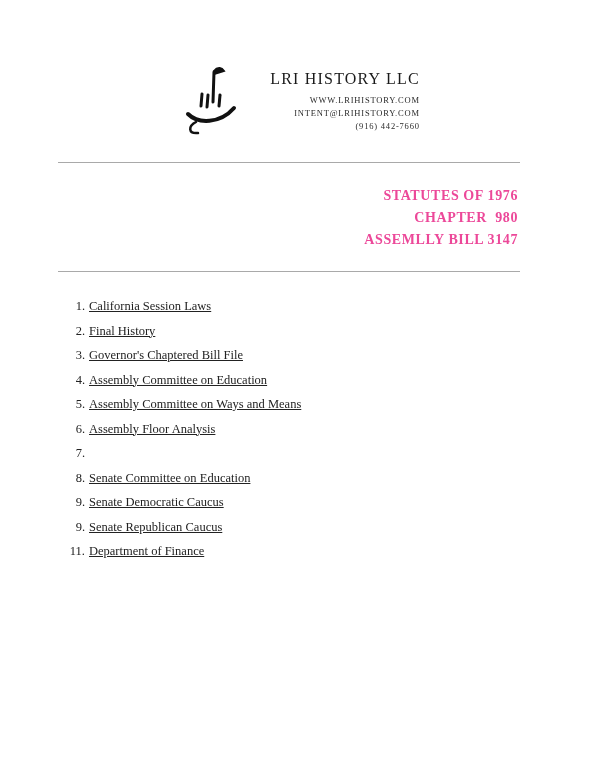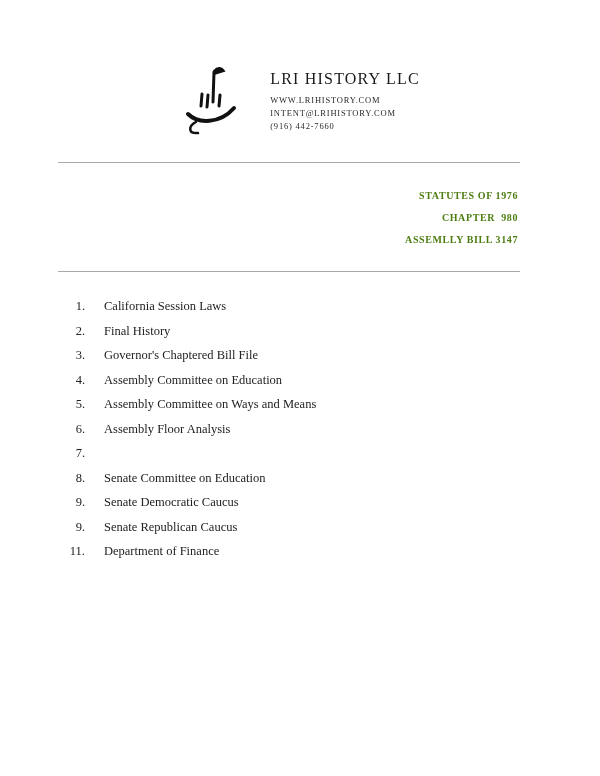--- a/index.html
+++ b/index.html
@@ -25,21 +25,21 @@
     justify-content: center;
     gap: 26px;
     padding-top: 62px;
   }
   .logo {
     width: 64px;
     height: 78px;
     flex: 0 0 auto;
   }
   .header-text {
-    text-align: left;
+    text-align: right;
   }
   .company-name {
     font-size: 16px;
     letter-spacing: 1.2px;
     color: #1a1a1a;
     margin-bottom: 6px;
   }
   .contact-line {
     font-size: 8.5px;
     letter-spacing: 0.8px;
@@ -56,24 +56,24 @@
   .rule-1 { margin-top: 22px; }
   .rule-2 { margin-top: 20px; }
 
   
   .statutes {
     margin: 22px 82px 0 58px;
     text-align: right;
   }
   .statutes-line {
     font-weight: bold;
-    font-size: 10px;
+    font-size: 14px;
     letter-spacing: 0.6px;
     line-height: 22px;
-    color: #4d7c0f;
+    color: #ec4899;
     white-space: pre;
   }
 
   
   .toc {
     margin: 22px 80px 0 55px;
   }
   .toc-title {
     font-weight: bold;
     font-size: 13.5px;
@@ -88,21 +88,22 @@
     line-height: 24.5px;
     font-size: 12.5px;
     color: #222222;
   }
   .toc-num {
     width: 30px;
     text-align: right;
     flex: 0 0 auto;
   }
   .toc-label {
-    margin-left: 19px;
+    margin-left: 4px;
+    text-decoration: underline;
   }
 </style>
 </head>
 <body>
 
 <div class="page">
 
   <div class="header">
     <div class="logo">
       <svg viewBox="0 0 64 78" width="64" height="78" xmlns="http://www.w3.org/2000/svg" fill="none" stroke="#111111" stroke-linecap="round">

